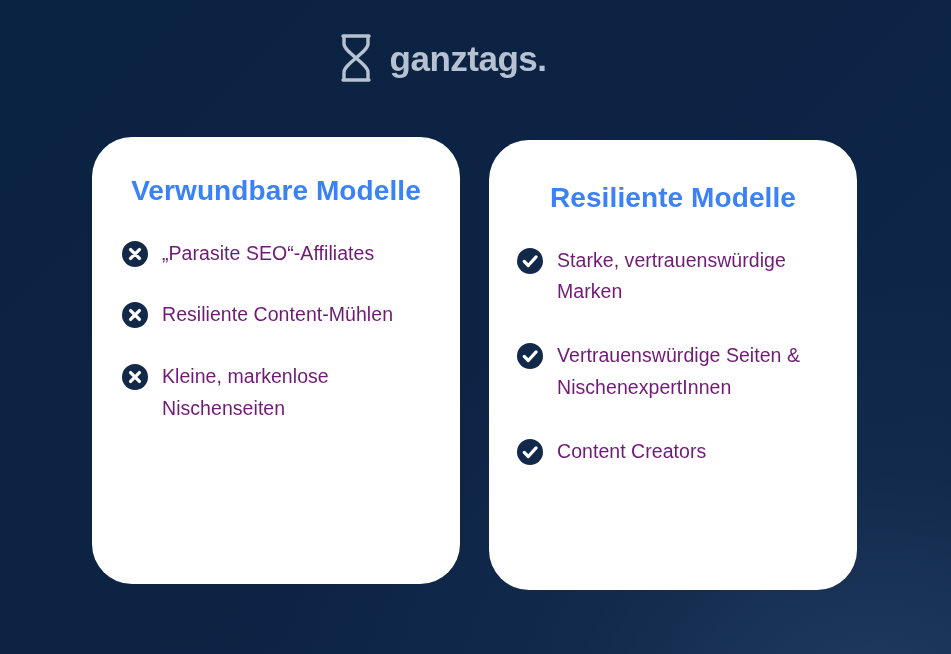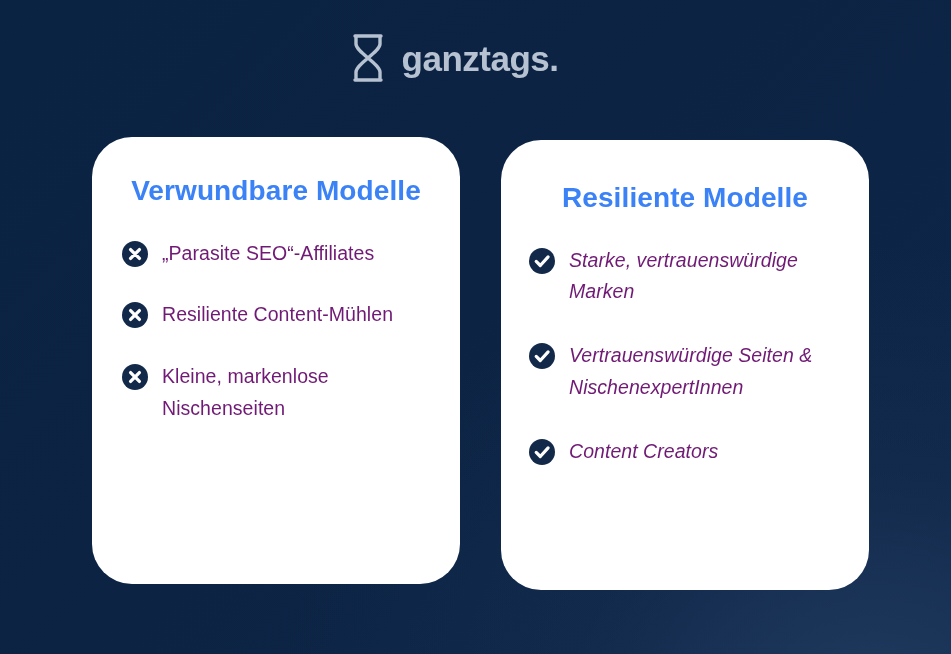--- a/index.html
+++ b/index.html
@@ -23,21 +23,21 @@
           rgba(24, 48, 82, 0.45) 34%,
           rgba(12, 34, 64, 0.0) 66%),
       linear-gradient(135deg, #0b2343 0%, #0c2344 45%, #0d2647 100%);
     box-sizing: border-box;
   }
 
   
   .brand {
     position: absolute;
     top: 33px;
-    left: 16px;
+    left: 4px;
     width: 805px;
     display: flex;
     align-items: center;
     justify-content: center;
     gap: 17px;
     padding-left: 36px;
   }
   .brand-mark {
     width: 34px;
     height: 50px;
@@ -66,21 +66,20 @@
     width: 368px;
     height: 447px;
     padding: 34px 30px 20px 30px;
   }
   .card-right {
     left: 489px;
     top: 140px;
     width: 368px;
     height: 450px;
     padding: 38px 28px 20px 28px;
-    margin-left: 12px;
   }
 
   .card-title {
     color: #3b82f6;
     font-size: 28px;
     font-weight: bold;
     line-height: 1.45;
     text-align: center;
     margin: 0 0 26px 0;
     letter-spacing: 0.1px;
@@ -90,21 +89,21 @@
     list-style: none;
     margin: 0;
     padding: 0;
   }
   .list-item {
     display: flex;
     align-items: flex-start;
     gap: 14px;
     margin-bottom: 30px;
   }
-  .card-right .list-item { margin-bottom: 32px; font-style: italic; }
+  .card-right .list-item { margin-bottom: 32px; }
   .list-item:last-child { margin-bottom: 0; }
 
   .item-icon {
     flex: 0 0 auto;
     width: 26px;
     height: 26px;
     margin-top: 3px;
     display: block;
   }
   .item-text {

